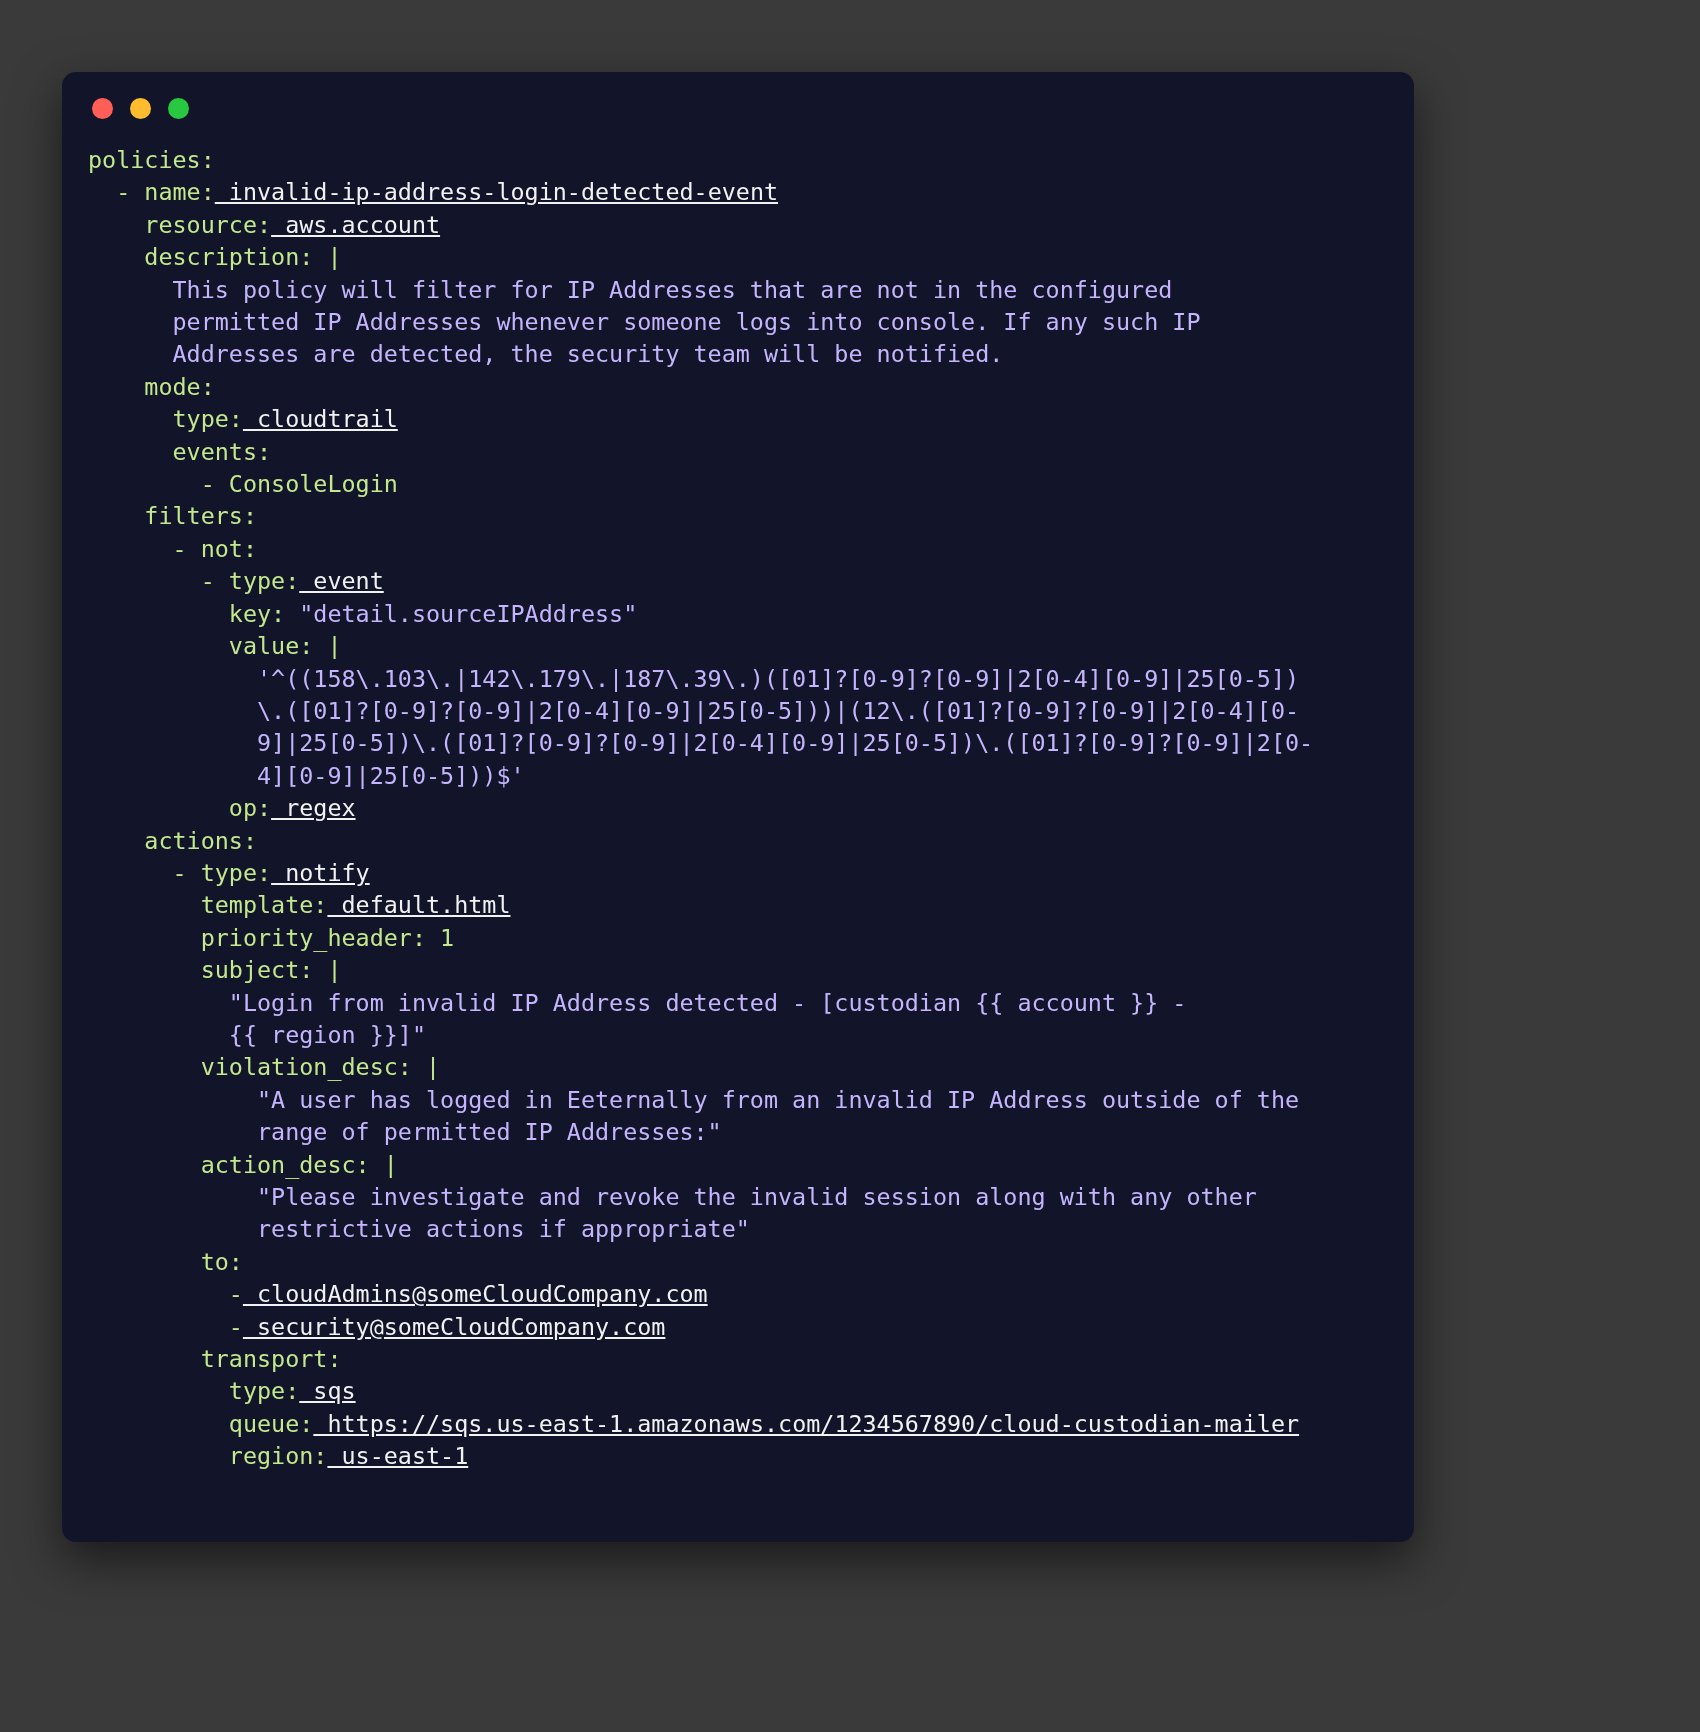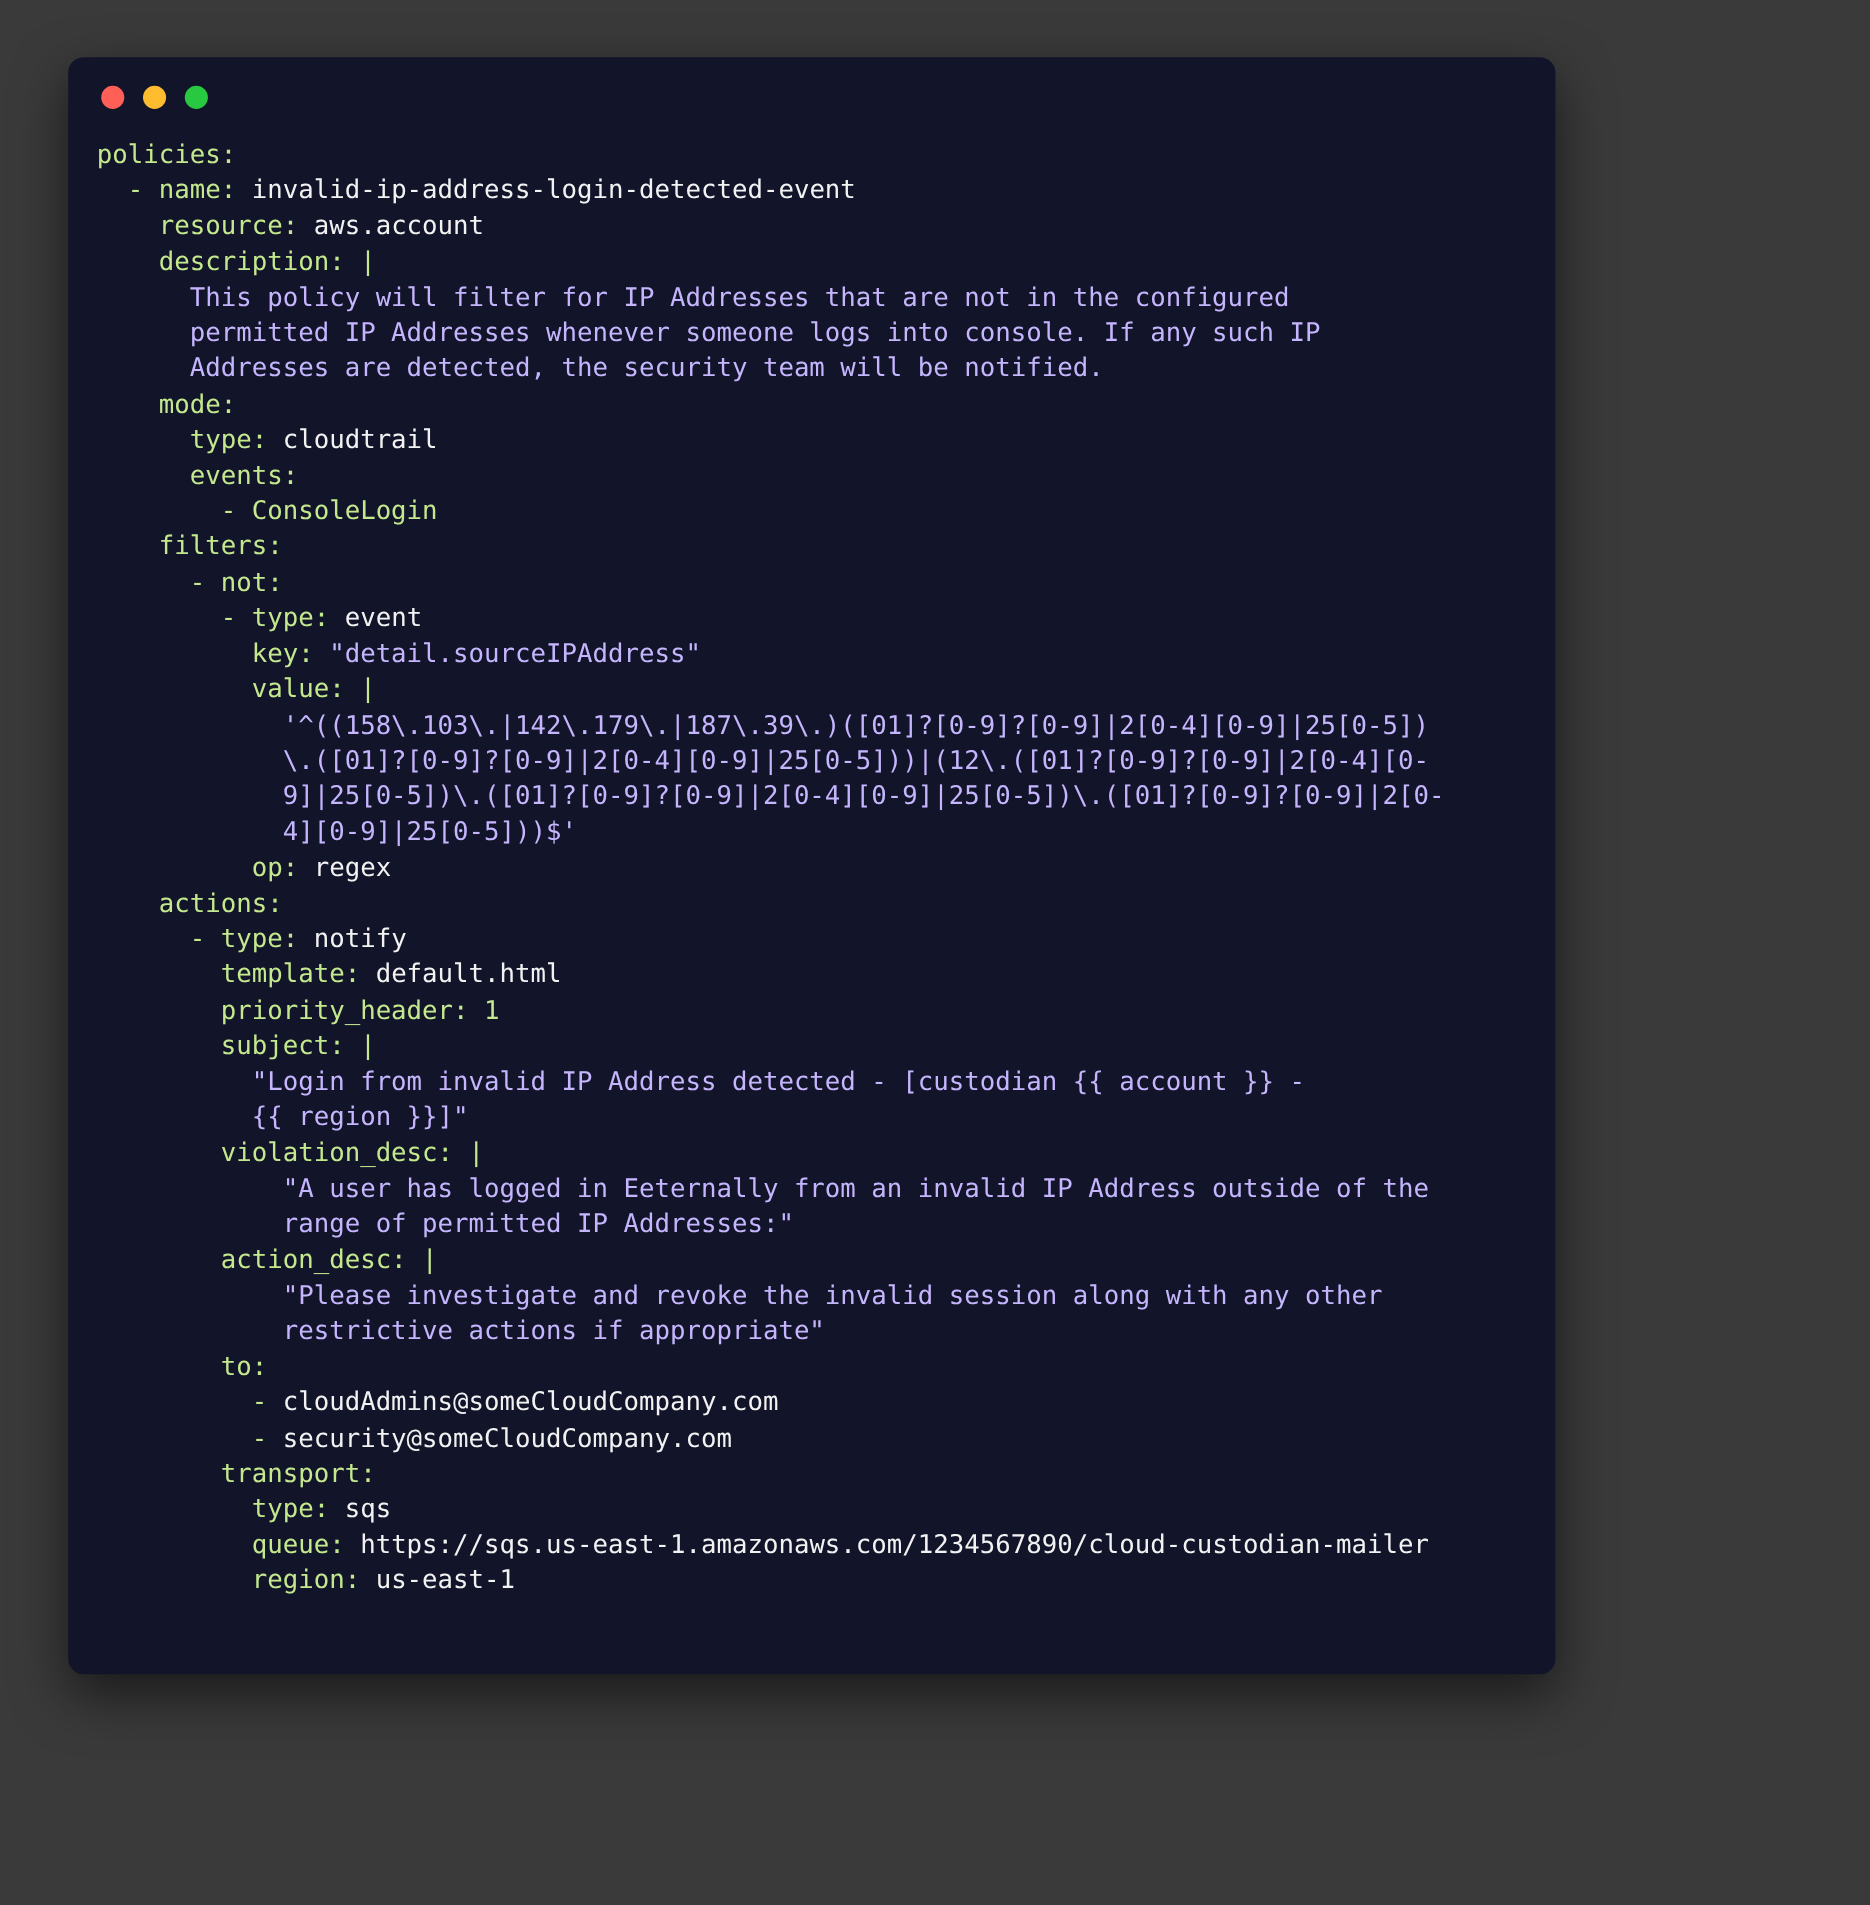--- a/index.html
+++ b/index.html
@@ -12,21 +12,21 @@
     height: 1732px;
     background: #3a3a3a;
     font-family: "DejaVu Sans Mono", "Liberation Mono", monospace;
     overflow: hidden;
   }
   #app {
     width: 1700px;
     height: 1732px;
     background: #3a3a3a;
     box-sizing: border-box;
-    padding: 52px 62px 62px 62px;
+    padding: 72px 62px 62px 62px;
     display: flex;
     align-items: flex-start;
     justify-content: flex-start;
   }
   .window {
     width: 1352px;
     min-height: 1470px;
     background: #12142a;
     border-radius: 14px;
     box-shadow: 0 18px 48px rgba(0,0,0,0.55);
@@ -63,21 +63,21 @@
     line-height: 32.4px;
     white-space: pre;
     font-family: "DejaVu Sans Mono", "Liberation Mono", monospace;
     letter-spacing: 0px;
   }
   .line {
     white-space: pre;
     min-height: 32.4px;
   }
   .k   { color: #c3e88d; }   
-  .v   { color: #f2f2f2; }   
+  .v   { color: #f2f2f2; text-decoration: underline; }   
   .s   { color: #c4b5fd; }   
 </style>
 </head>
 <body>
 
 <div id="app">
   <div class="window">
 
     <div class="titlebar">
       <div class="dots">

